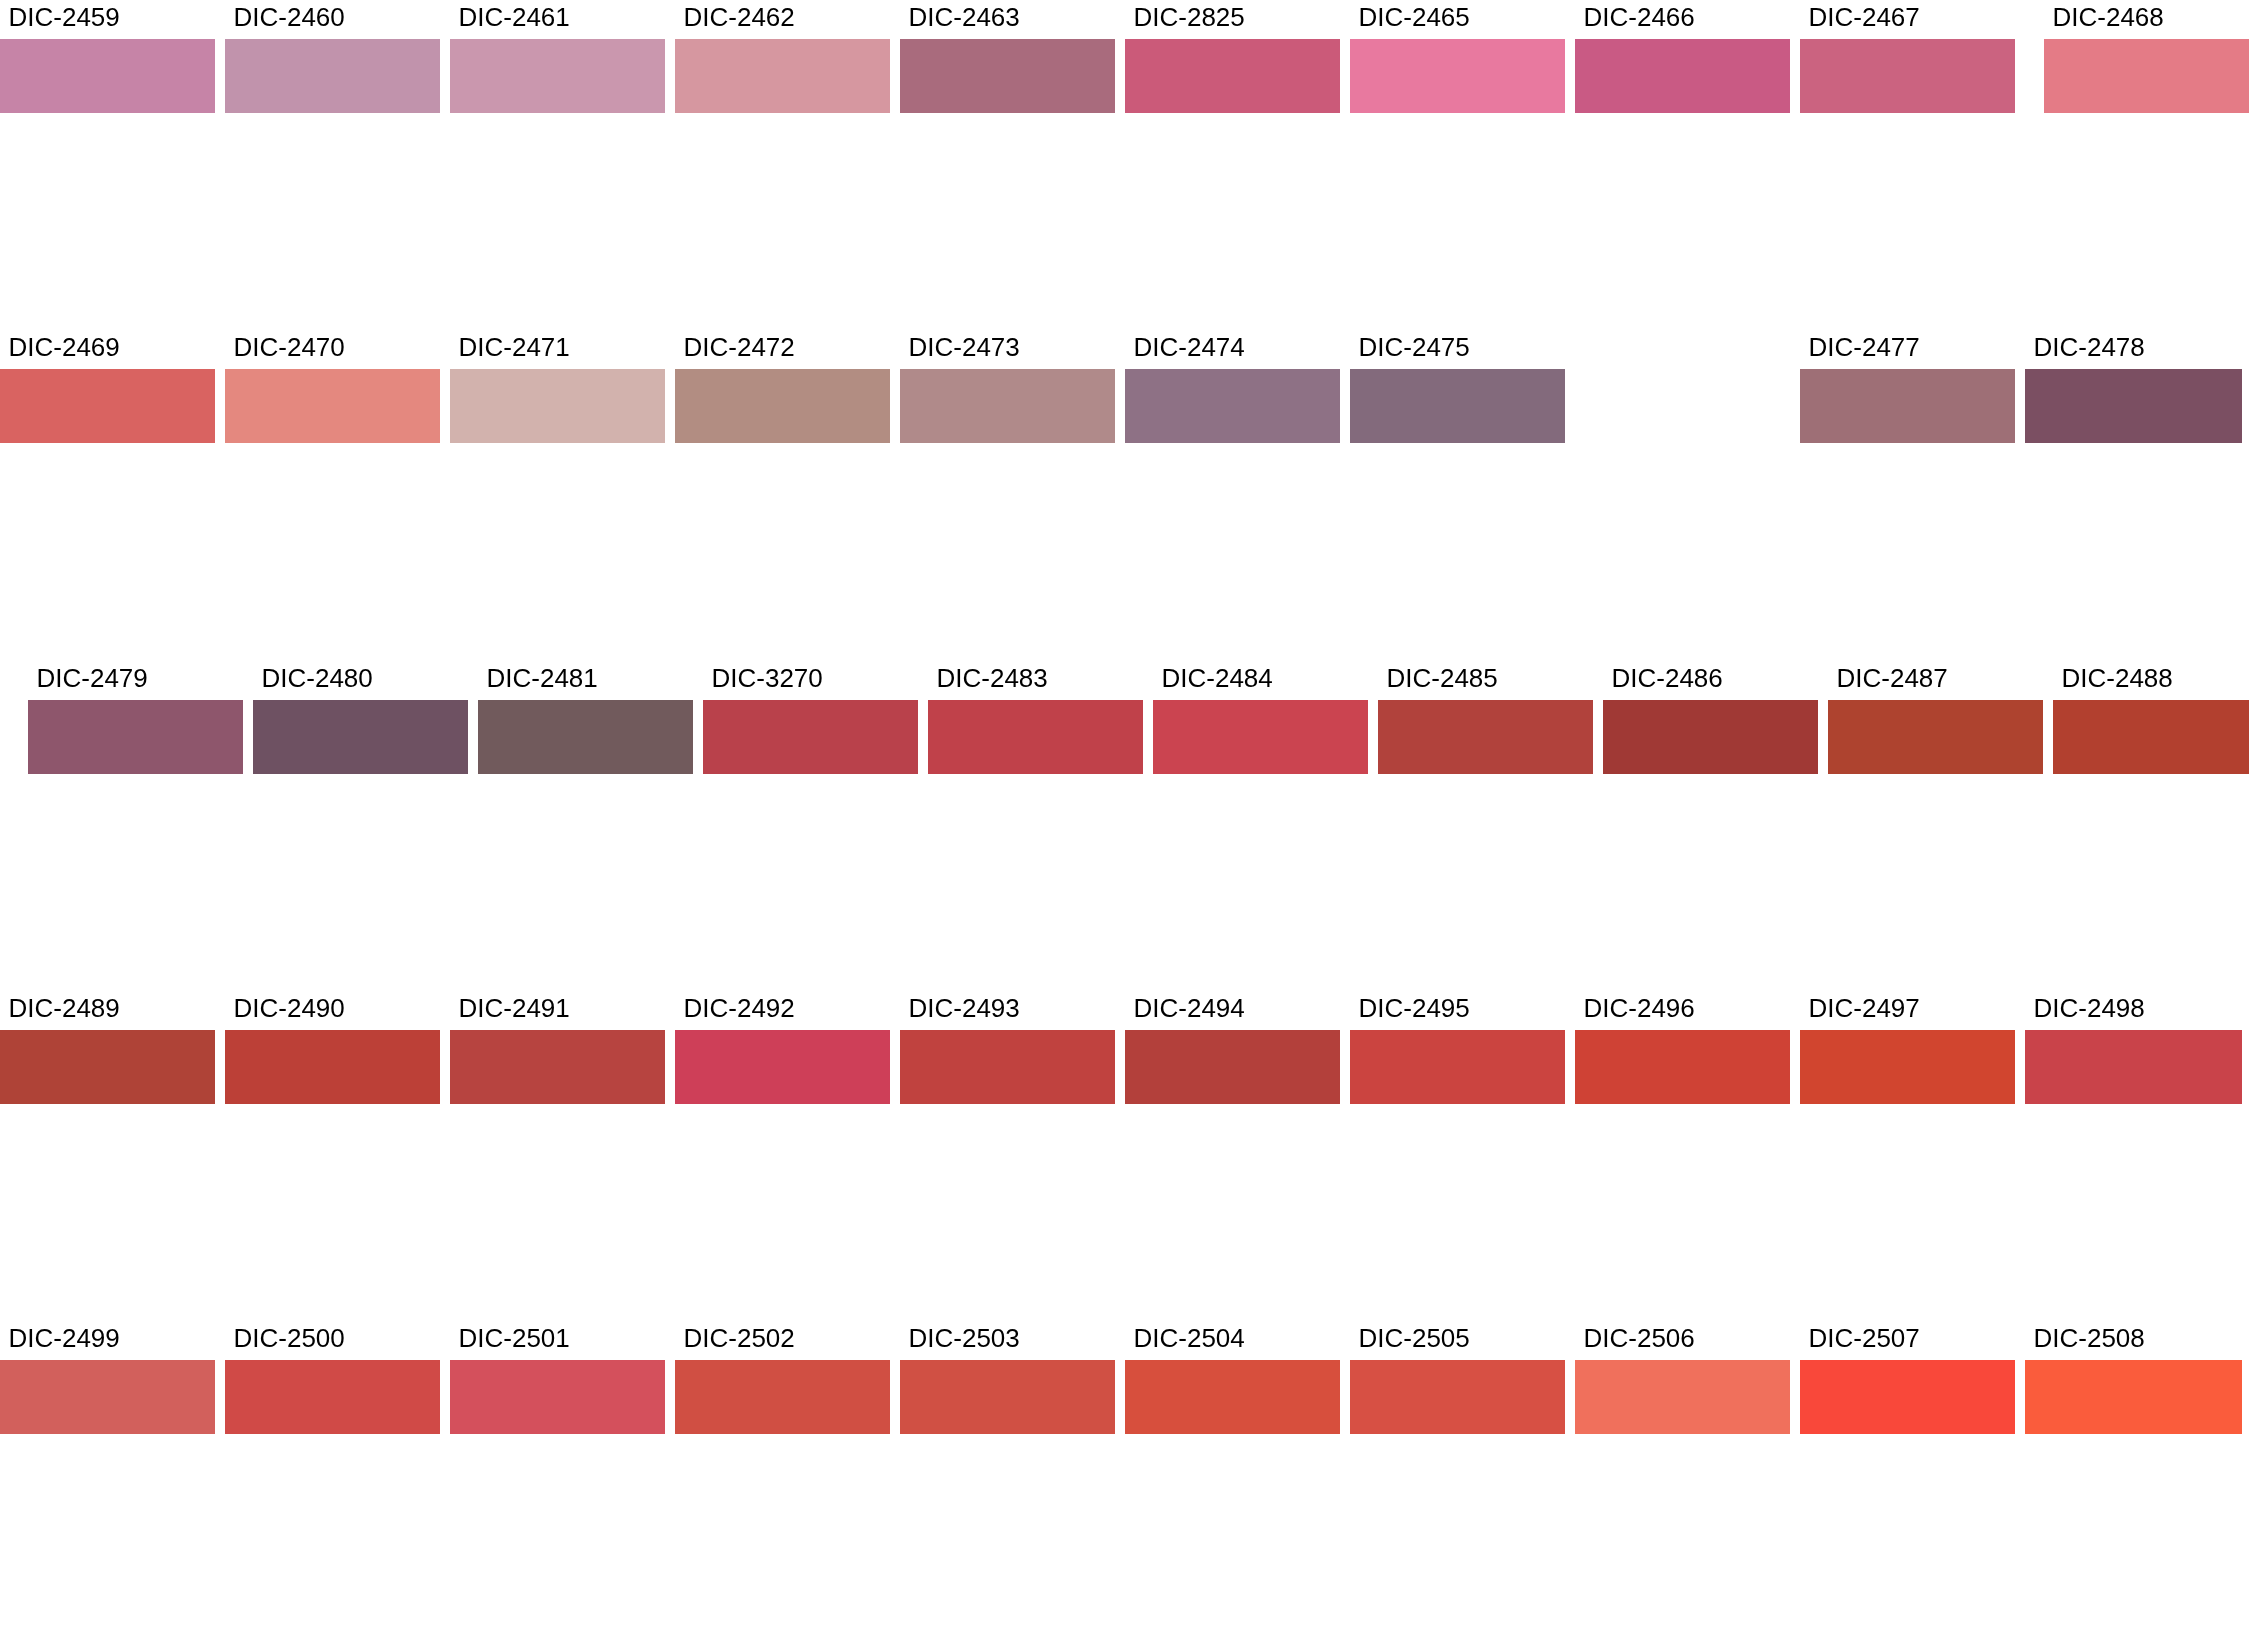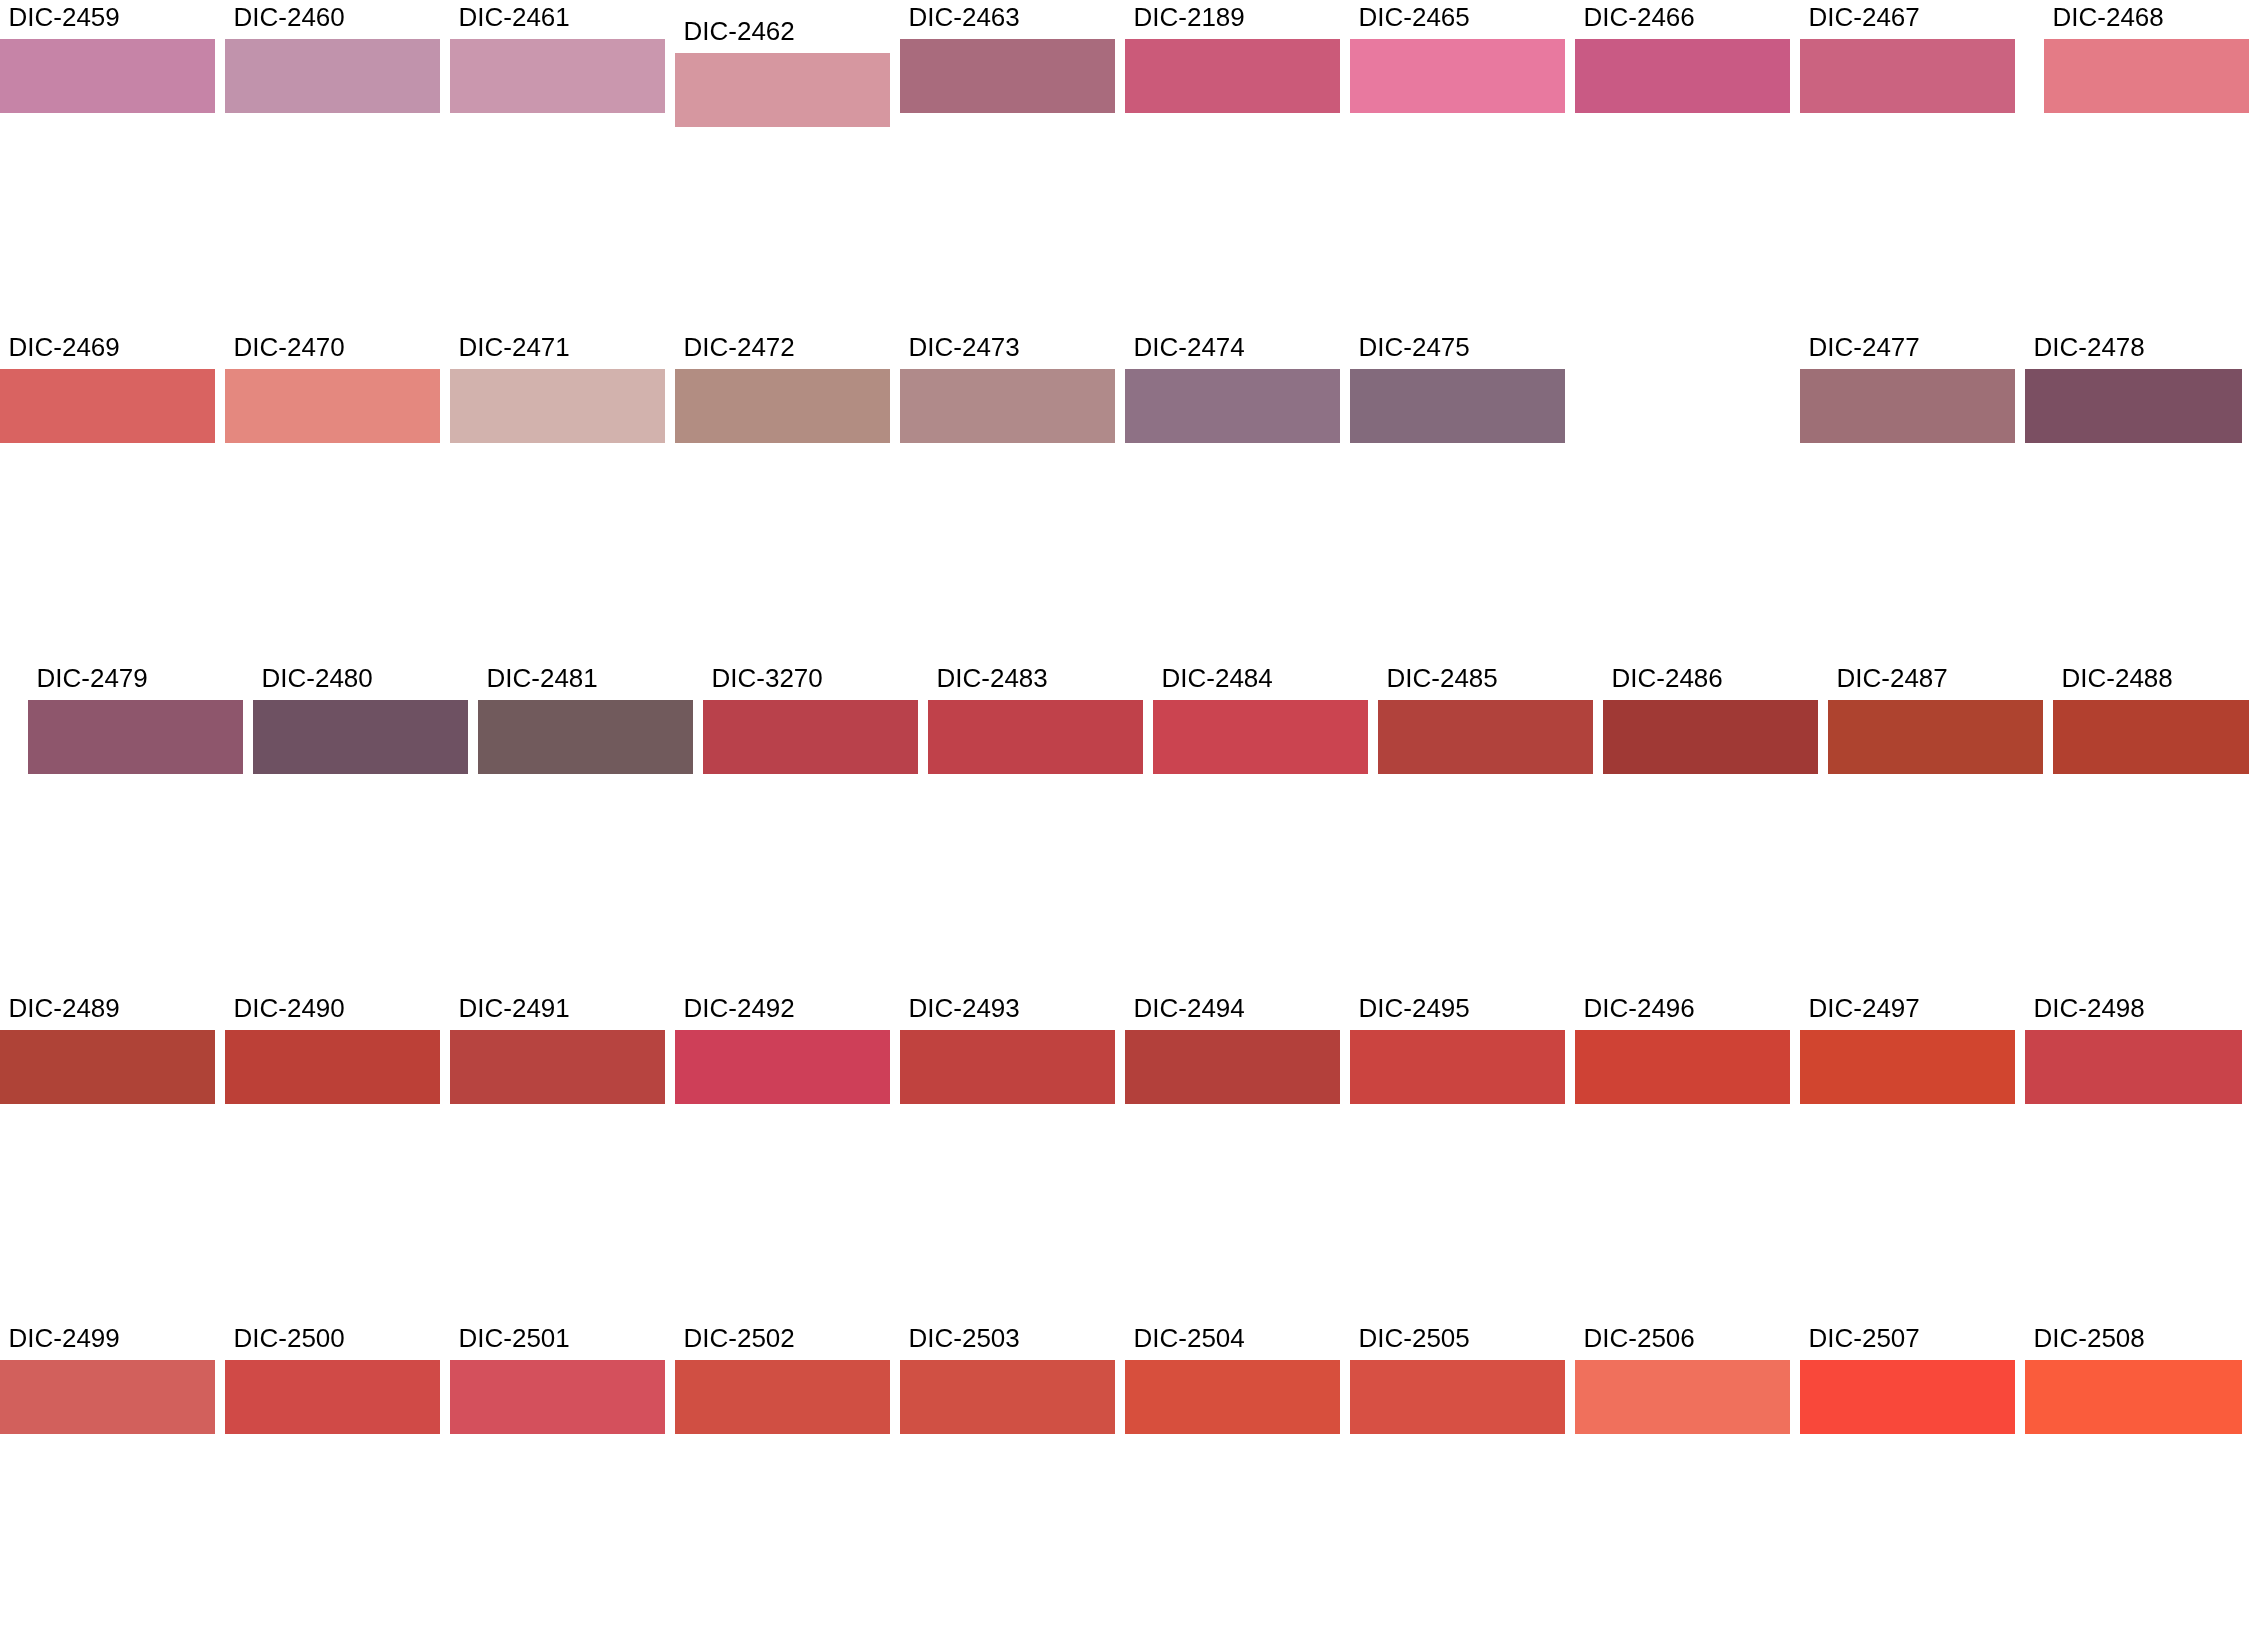--- a/index.html
+++ b/index.html
@@ -65,30 +65,30 @@
         <div class="swatch-chip" style="background: rgb(198, 132, 167); height: 74px;"></div>
       </div>
       <div class="swatch-cell" style="left: 225px;">
         <div class="swatch-label">DIC-2460</div>
         <div class="swatch-chip" style="background: rgb(193, 147, 172); height: 74px;"></div>
       </div>
       <div class="swatch-cell" style="left: 450px;">
         <div class="swatch-label">DIC-2461</div>
         <div class="swatch-chip" style="background: rgb(202, 151, 174); height: 74px;"></div>
       </div>
-      <div class="swatch-cell" style="left: 675px; margin-top: 14px;">
+      <div class="swatch-cell" style="left: 675px;">
         <div class="swatch-label">DIC-2462</div>
         <div class="swatch-chip" style="background: rgb(214, 151, 160); height: 74px;"></div>
       </div>
       <div class="swatch-cell" style="left: 900px;">
         <div class="swatch-label">DIC-2463</div>
         <div class="swatch-chip" style="background: rgb(169, 107, 125); height: 74px;"></div>
       </div>
       <div class="swatch-cell" style="left: 1125px;">
-        <div class="swatch-label">DIC-2189</div>
+        <div class="swatch-label">DIC-2825</div>
         <div class="swatch-chip" style="background: rgb(203, 90, 121); height: 74px;"></div>
       </div>
       <div class="swatch-cell" style="left: 1350px;">
         <div class="swatch-label">DIC-2465</div>
         <div class="swatch-chip" style="background: rgb(232, 121, 159); height: 74px;"></div>
       </div>
       <div class="swatch-cell" style="left: 1575px;">
         <div class="swatch-label">DIC-2466</div>
         <div class="swatch-chip" style="background: rgb(201, 90, 132); height: 74px;"></div>
       </div>

